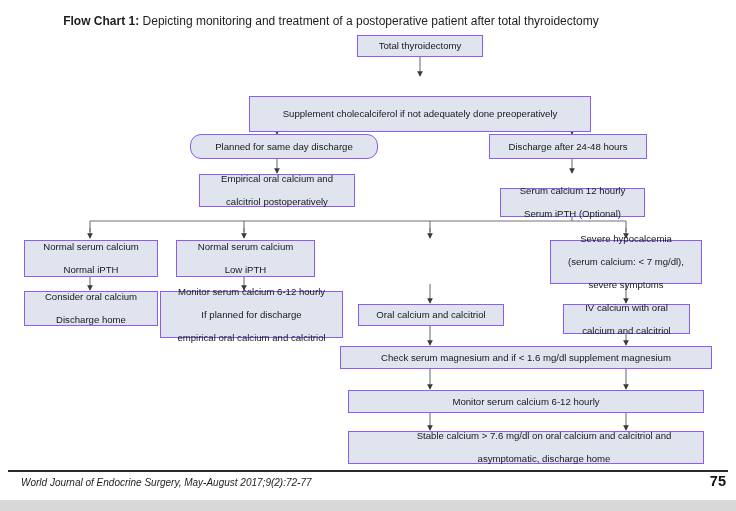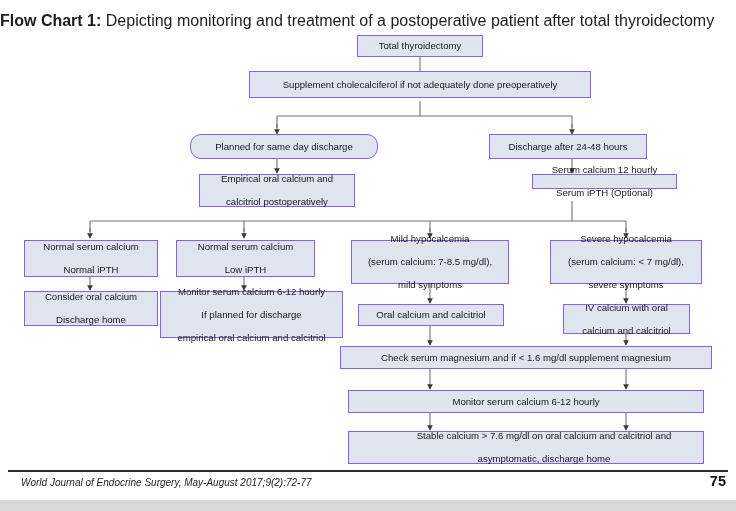--- a/index.html
+++ b/index.html
@@ -21,21 +21,21 @@
     width: 736px;
     height: 511px;
     background: #ffffff;
   }
   .title {
     position: absolute;
     left: 0;
     top: 14px;
     width: 662px;
     text-align: center;
-    font-size: 16px;
+    font-size: 12px;
     line-height: 14px;
     color: #1d1d1d;
     white-space: nowrap;
   }
   .title b { font-weight: bold; }
 
   
   #flow {
     position: absolute;
     left: 0;
@@ -163,61 +163,54 @@
         <path d="M 244 228 L 244 238"></path>
         <path d="M 430 228 L 430 238"></path>
         <path d="M 626 228 L 626 238"></path>
       </g>
     </svg>
 
     <div class="node" style="left:357px; top:35px; width:126px; height:22px;">
       <span>Total thyroidectomy</span>
     </div>
 
-    <div class="node" style="left:249px; top:71px; width:342px; height:27px;">
+    <div class="node" style="left:249px; top:96px; width:342px; height:36px;">
       <span>Supplement cholecalciferol if not adequately done preoperatively</span>
     </div>
 
     <div class="node" style="left:190px; top:134px; width:188px; height:25px;border-radius:11px;">
       <span>Planned for same day discharge</span>
     </div>
     <div class="node" style="left:489px; top:134px; width:158px; height:25px;">
       <span>Discharge after 24-48 hours</span>
     </div>
 
     <div class="node" style="left:199px; top:174px; width:156px; height:33px;">
       <span>
         <span>Empirical oral calcium and</span><br>
         <span>calcitriol postoperatively</span>
       </span>
     </div>
-    <div class="node" style="left:500px; top:174px; width:145px; height:15px;margin-left:32px;">
+    <div class="node" style="left:500px; top:188px; width:145px; height:29px;">
       <span>
         <span>Serum calcium 12 hourly</span><br>
         <span>Serum iPTH (Optional)</span>
       </span>
     </div>
 
     <div class="node" style="left:24px; top:240px; width:134px; height:37px;">
       <span>
         <span>Normal serum calcium</span><br>
         <span>Normal iPTH</span>
       </span>
     </div>
     <div class="node" style="left:176px; top:240px; width:139px; height:37px;">
       <span>
         <span>Normal serum calcium</span><br>
         <span>Low iPTH</span>
-      </span>
-    </div>
-    <div class="node" style="left:351px; top:240px; width:158px; height:44px;">
-      <span>
-        <span>Mild hypocalcemia</span><br>
-        <span>(serum calcium: 7-8.5 mg/dl),</span><br>
-        <span>mild symptoms</span>
       </span>
     </div>
     <div class="node" style="left:550px; top:240px; width:152px; height:44px;">
       <span>
         <span>Severe hypocalcemia</span><br>
         <span>(serum calcium: &lt; 7 mg/dl),</span><br>
         <span>severe symptoms</span>
       </span>
     </div>
 

